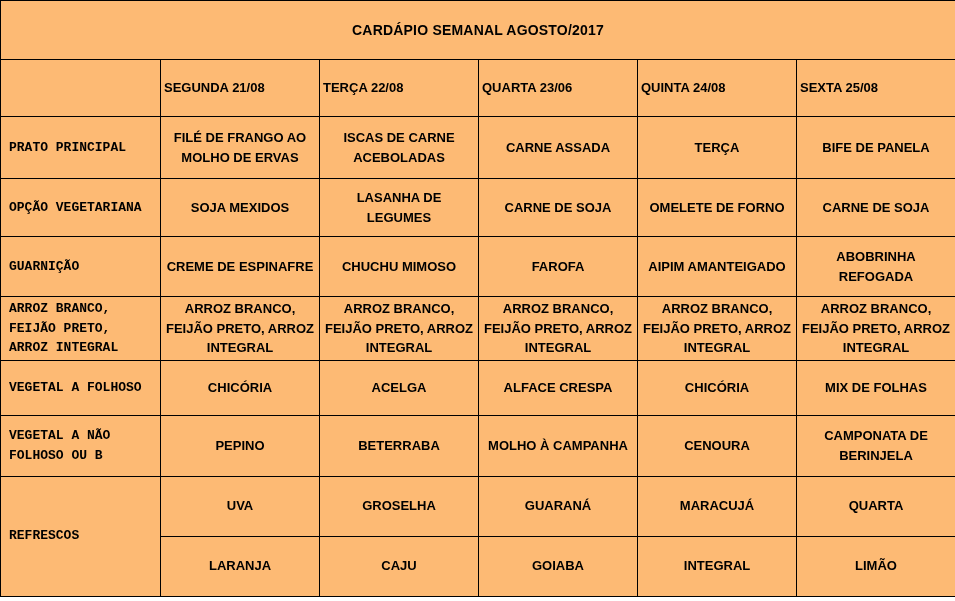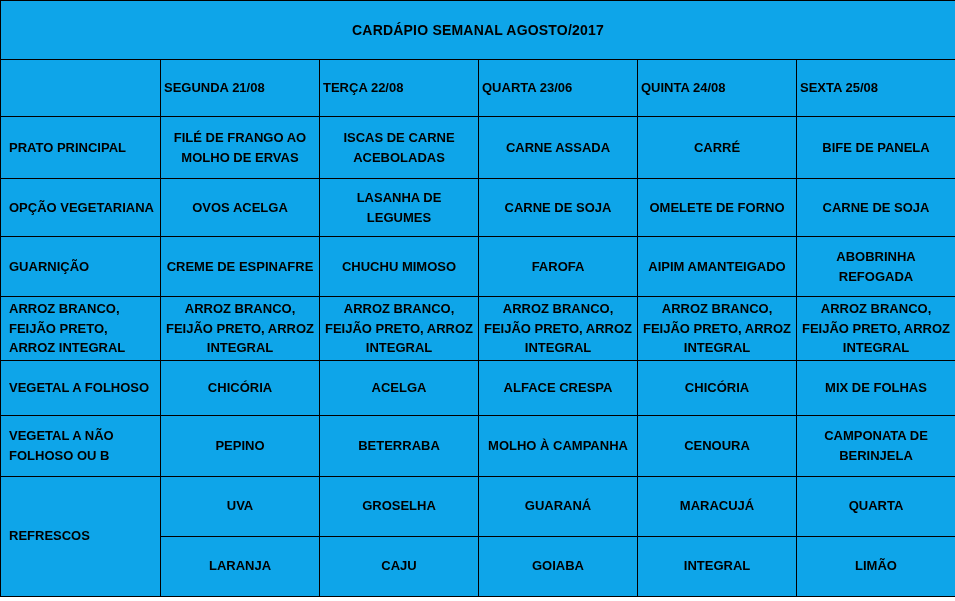--- a/index.html
+++ b/index.html
@@ -19,35 +19,36 @@
     table-layout: fixed;
     width: 955px;
   }
   .menu th, .menu td {
     border: 1px solid #000000;
     font-weight: bold;
     font-size: 13px;
     line-height: 1.5;
     padding: 2px 3px;
     vertical-align: middle;
-    background: #0ea5e9;
+    background: #fdba74;
     overflow: hidden;
   }
   .menu td.title-cell {
     text-align: center;
     font-size: 14px;
     letter-spacing: 0.2px;
   }
   .menu td.day-header {
     text-align: left;
   }
   .menu th.row-label {
     text-align: left;
     padding-left: 8px;
     padding-right: 4px;
+    font-family: Liberation Mono, monospace;
   }
   .menu td.cell {
     text-align: center;
   }
   tr.r-title  { height: 59px; }
   tr.r-header { height: 57px; }
   tr.r0 { height: 62px; }
   tr.r1 { height: 58px; }
   tr.r2 { height: 60px; }
   tr.r3 { height: 62px; }
@@ -81,27 +82,27 @@
     <td class="day-header">QUARTA 23/06</td>
     <td class="day-header">QUINTA 24/08</td>
     <td class="day-header">SEXTA 25/08</td>
   </tr>
 
   <tr class="r0">
     <th class="row-label">PRATO PRINCIPAL</th>
     <td class="cell">FILÉ DE FRANGO AO MOLHO DE ERVAS</td>
     <td class="cell">ISCAS DE CARNE ACEBOLADAS</td>
     <td class="cell">CARNE ASSADA</td>
-    <td class="cell">CARRÉ</td>
+    <td class="cell">TERÇA</td>
     <td class="cell">BIFE DE PANELA</td>
   </tr>
 
   <tr class="r1">
     <th class="row-label">OPÇÃO VEGETARIANA</th>
-    <td class="cell">OVOS ACELGA</td>
+    <td class="cell">SOJA MEXIDOS</td>
     <td class="cell">LASANHA DE LEGUMES</td>
     <td class="cell">CARNE DE SOJA</td>
     <td class="cell">OMELETE DE FORNO</td>
     <td class="cell">CARNE DE SOJA</td>
   </tr>
 
   <tr class="r2">
     <th class="row-label">GUARNIÇÃO</th>
     <td class="cell">CREME DE ESPINAFRE</td>
     <td class="cell">CHUCHU MIMOSO</td>

